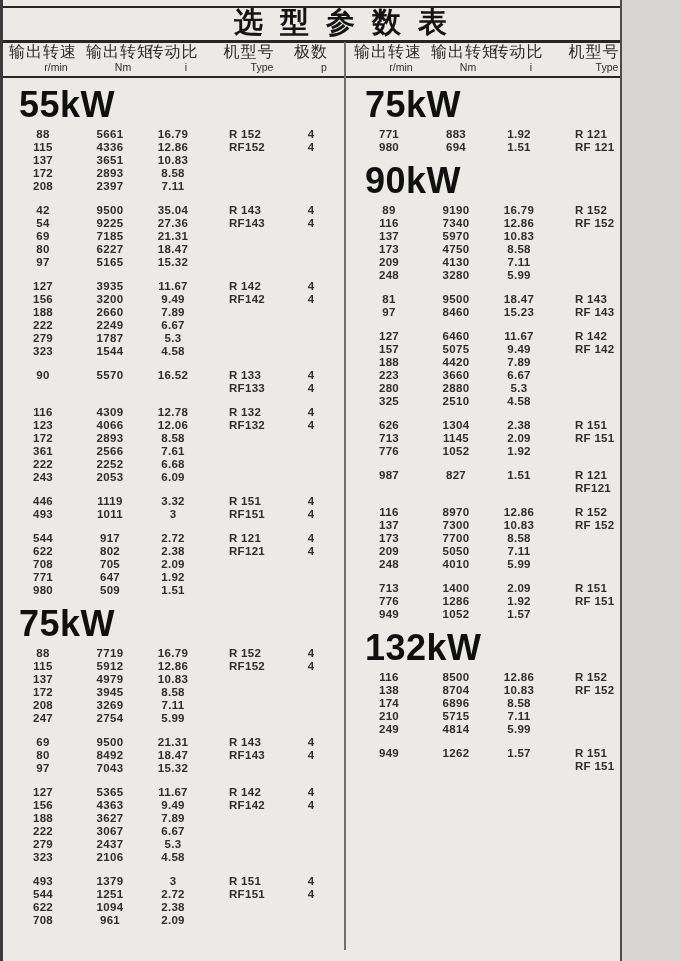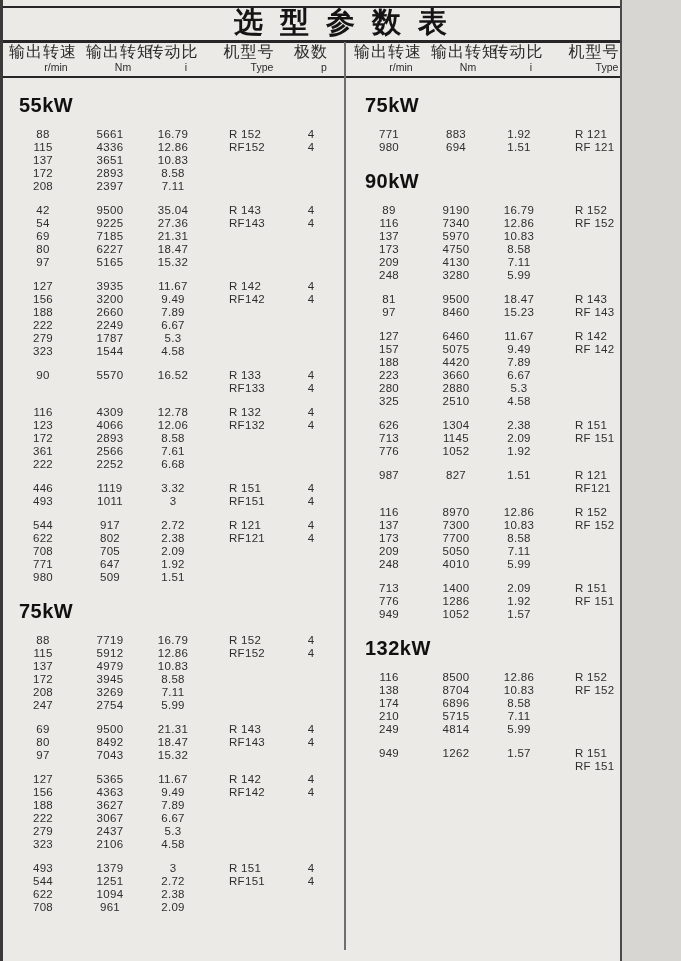--- a/index.html
+++ b/index.html
@@ -39,24 +39,24 @@
 
   .content{
     position:absolute;top:78px;left:0;width:681px;height:883px;
     display:flex;overflow:hidden;
   }
   .panel{box-sizing:border-box;}
   .panel-left{width:346px;}
   .panel-right{width:335px;}
 
   .section-title{
-    font-size:20px;font-weight:800;color:#101010;
+    font-size:36px;font-weight:800;color:#101010;
     margin:12px 0 8px 19px;line-height:30px;letter-spacing:0.5px;
   }
-  .group{margin-bottom:11px;}
+  .group{margin-bottom:11px;font-weight:bold;}
   .row{
     display:grid;grid-template-columns:86px 48px 78px 74px 50px;
     line-height:13px;font-size:11.5px;letter-spacing:0.3px;
   }
   .c{text-align:center;white-space:pre;min-height:13px;}
   .c.model{text-align:left;padding-left:17px;}
 </style>
 </head>
 <body>
 
@@ -279,20 +279,27 @@
     <span class="c model"></span>
     <span class="c"></span>
   </div>
           <div class="row">
     <span class="c">222</span>
     <span class="c">2252</span>
     <span class="c">6.68</span>
     <span class="c model"></span>
     <span class="c"></span>
   </div>
+          <div class="row">
+    <span class="c">243</span>
+    <span class="c">2053</span>
+    <span class="c">6.09</span>
+    <span class="c model"></span>
+    <span class="c"></span>
+  </div>
         </div>
         <div class="group">
           <div class="row">
     <span class="c">446</span>
     <span class="c">1119</span>
     <span class="c">3.32</span>
     <span class="c model">R 151</span>
     <span class="c">4</span>
   </div>
           <div class="row">

